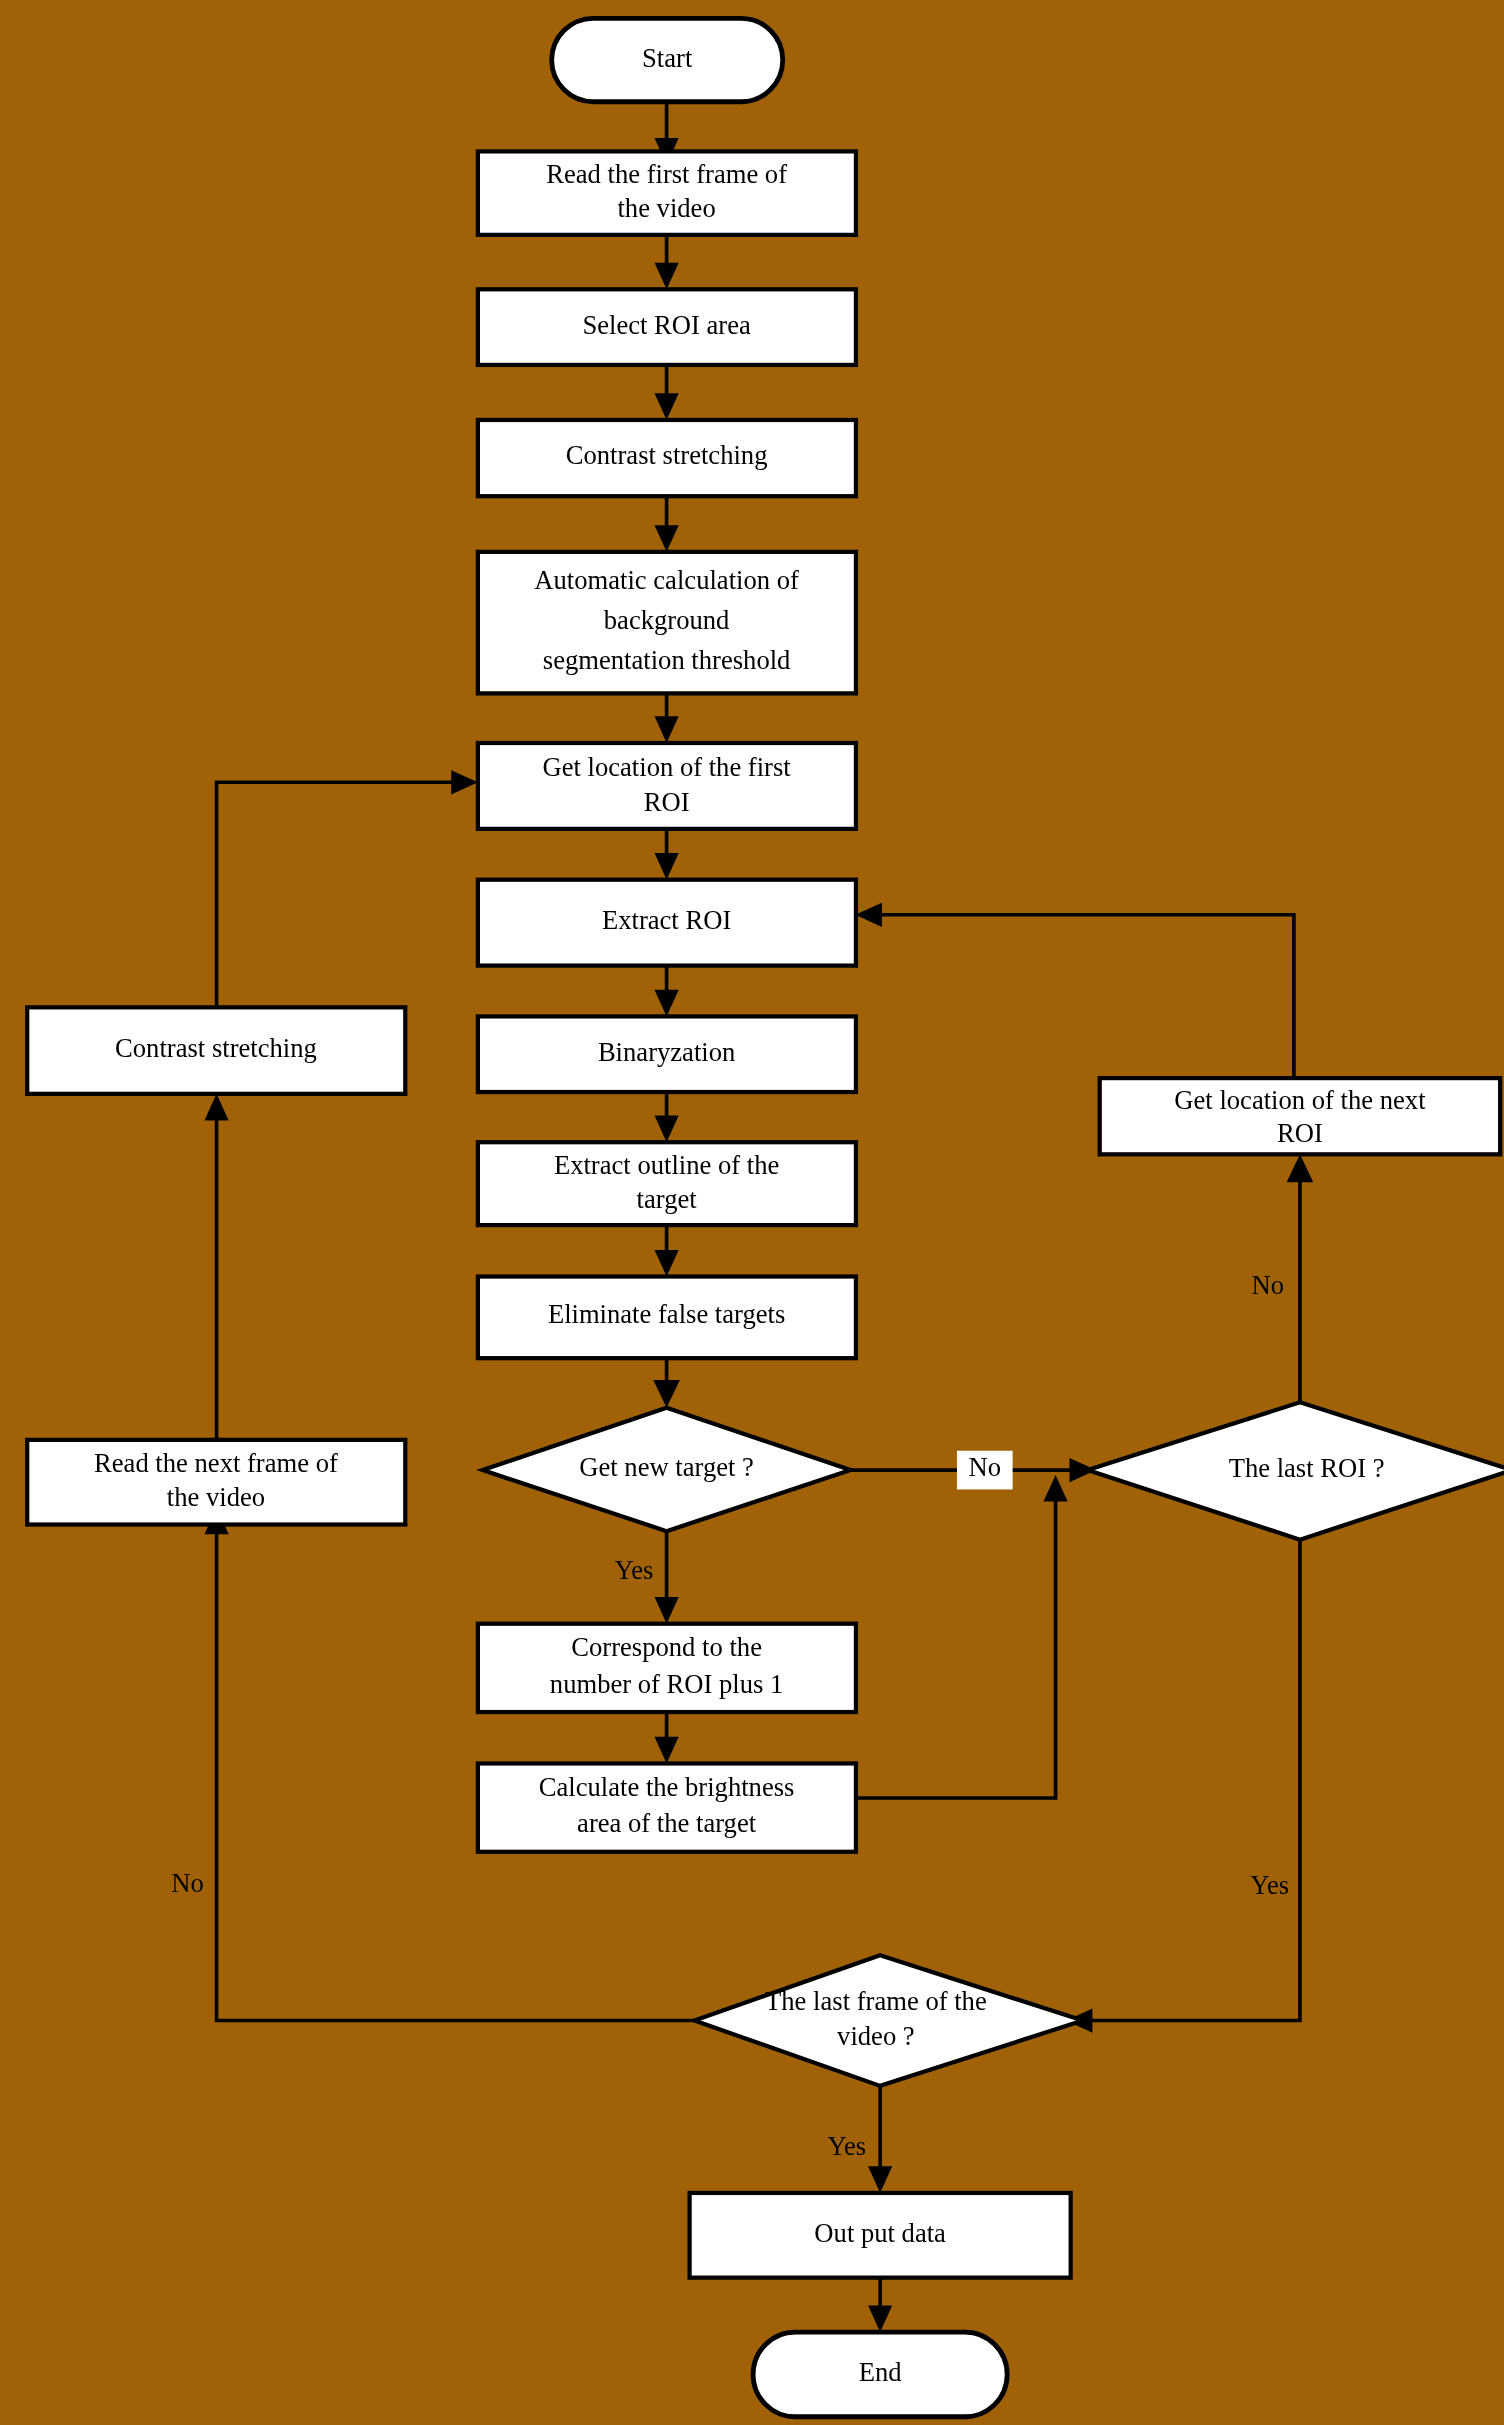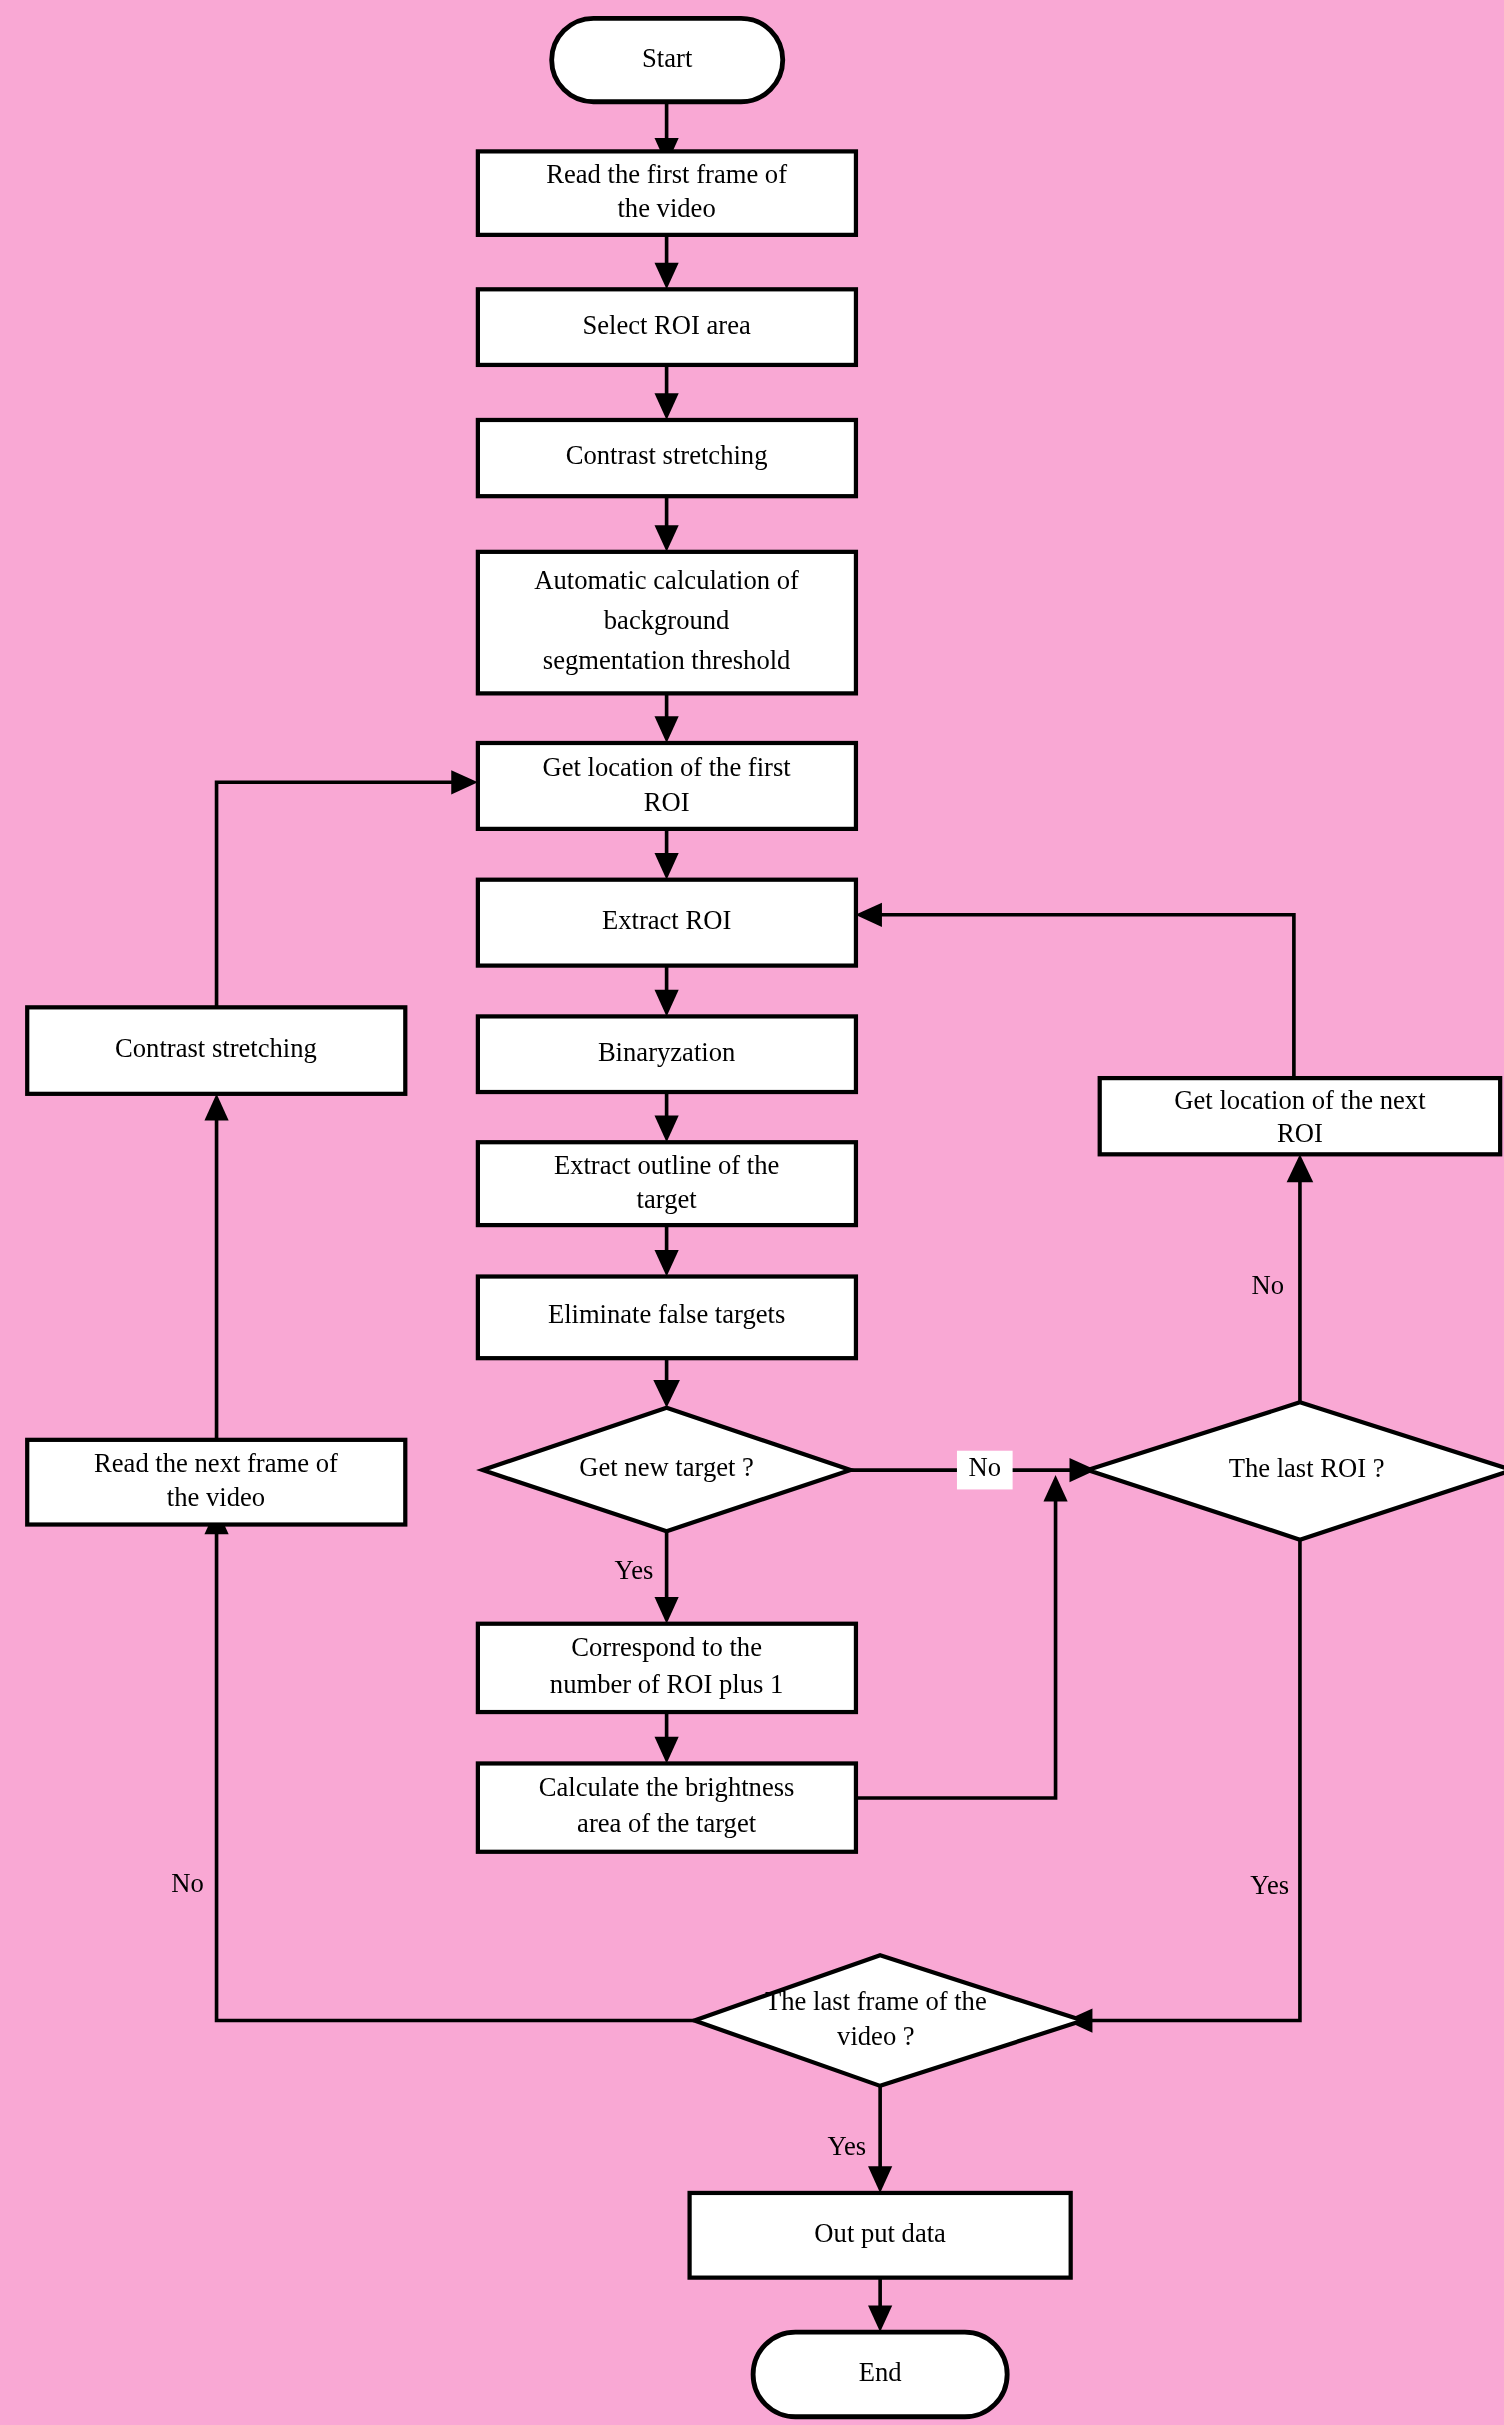--- a/index.html
+++ b/index.html
@@ -7,21 +7,21 @@
     padding: 0;
     background: #ffffff;
   }
   body {
     font-family: "Liberation Serif", "DejaVu Serif", serif;
   }
   #flowchart-root {
     position: relative;
     width: 1505px;
     height: 2426px;
-    background: #f9a8d4;
+    background: #a16207;
     overflow: hidden;
   }
   svg.chart-canvas {
     display: block;
     width: 1505px;
     height: 2426px;
   }
   .node-shape {
     fill: #ffffff;
     stroke: #000000;

